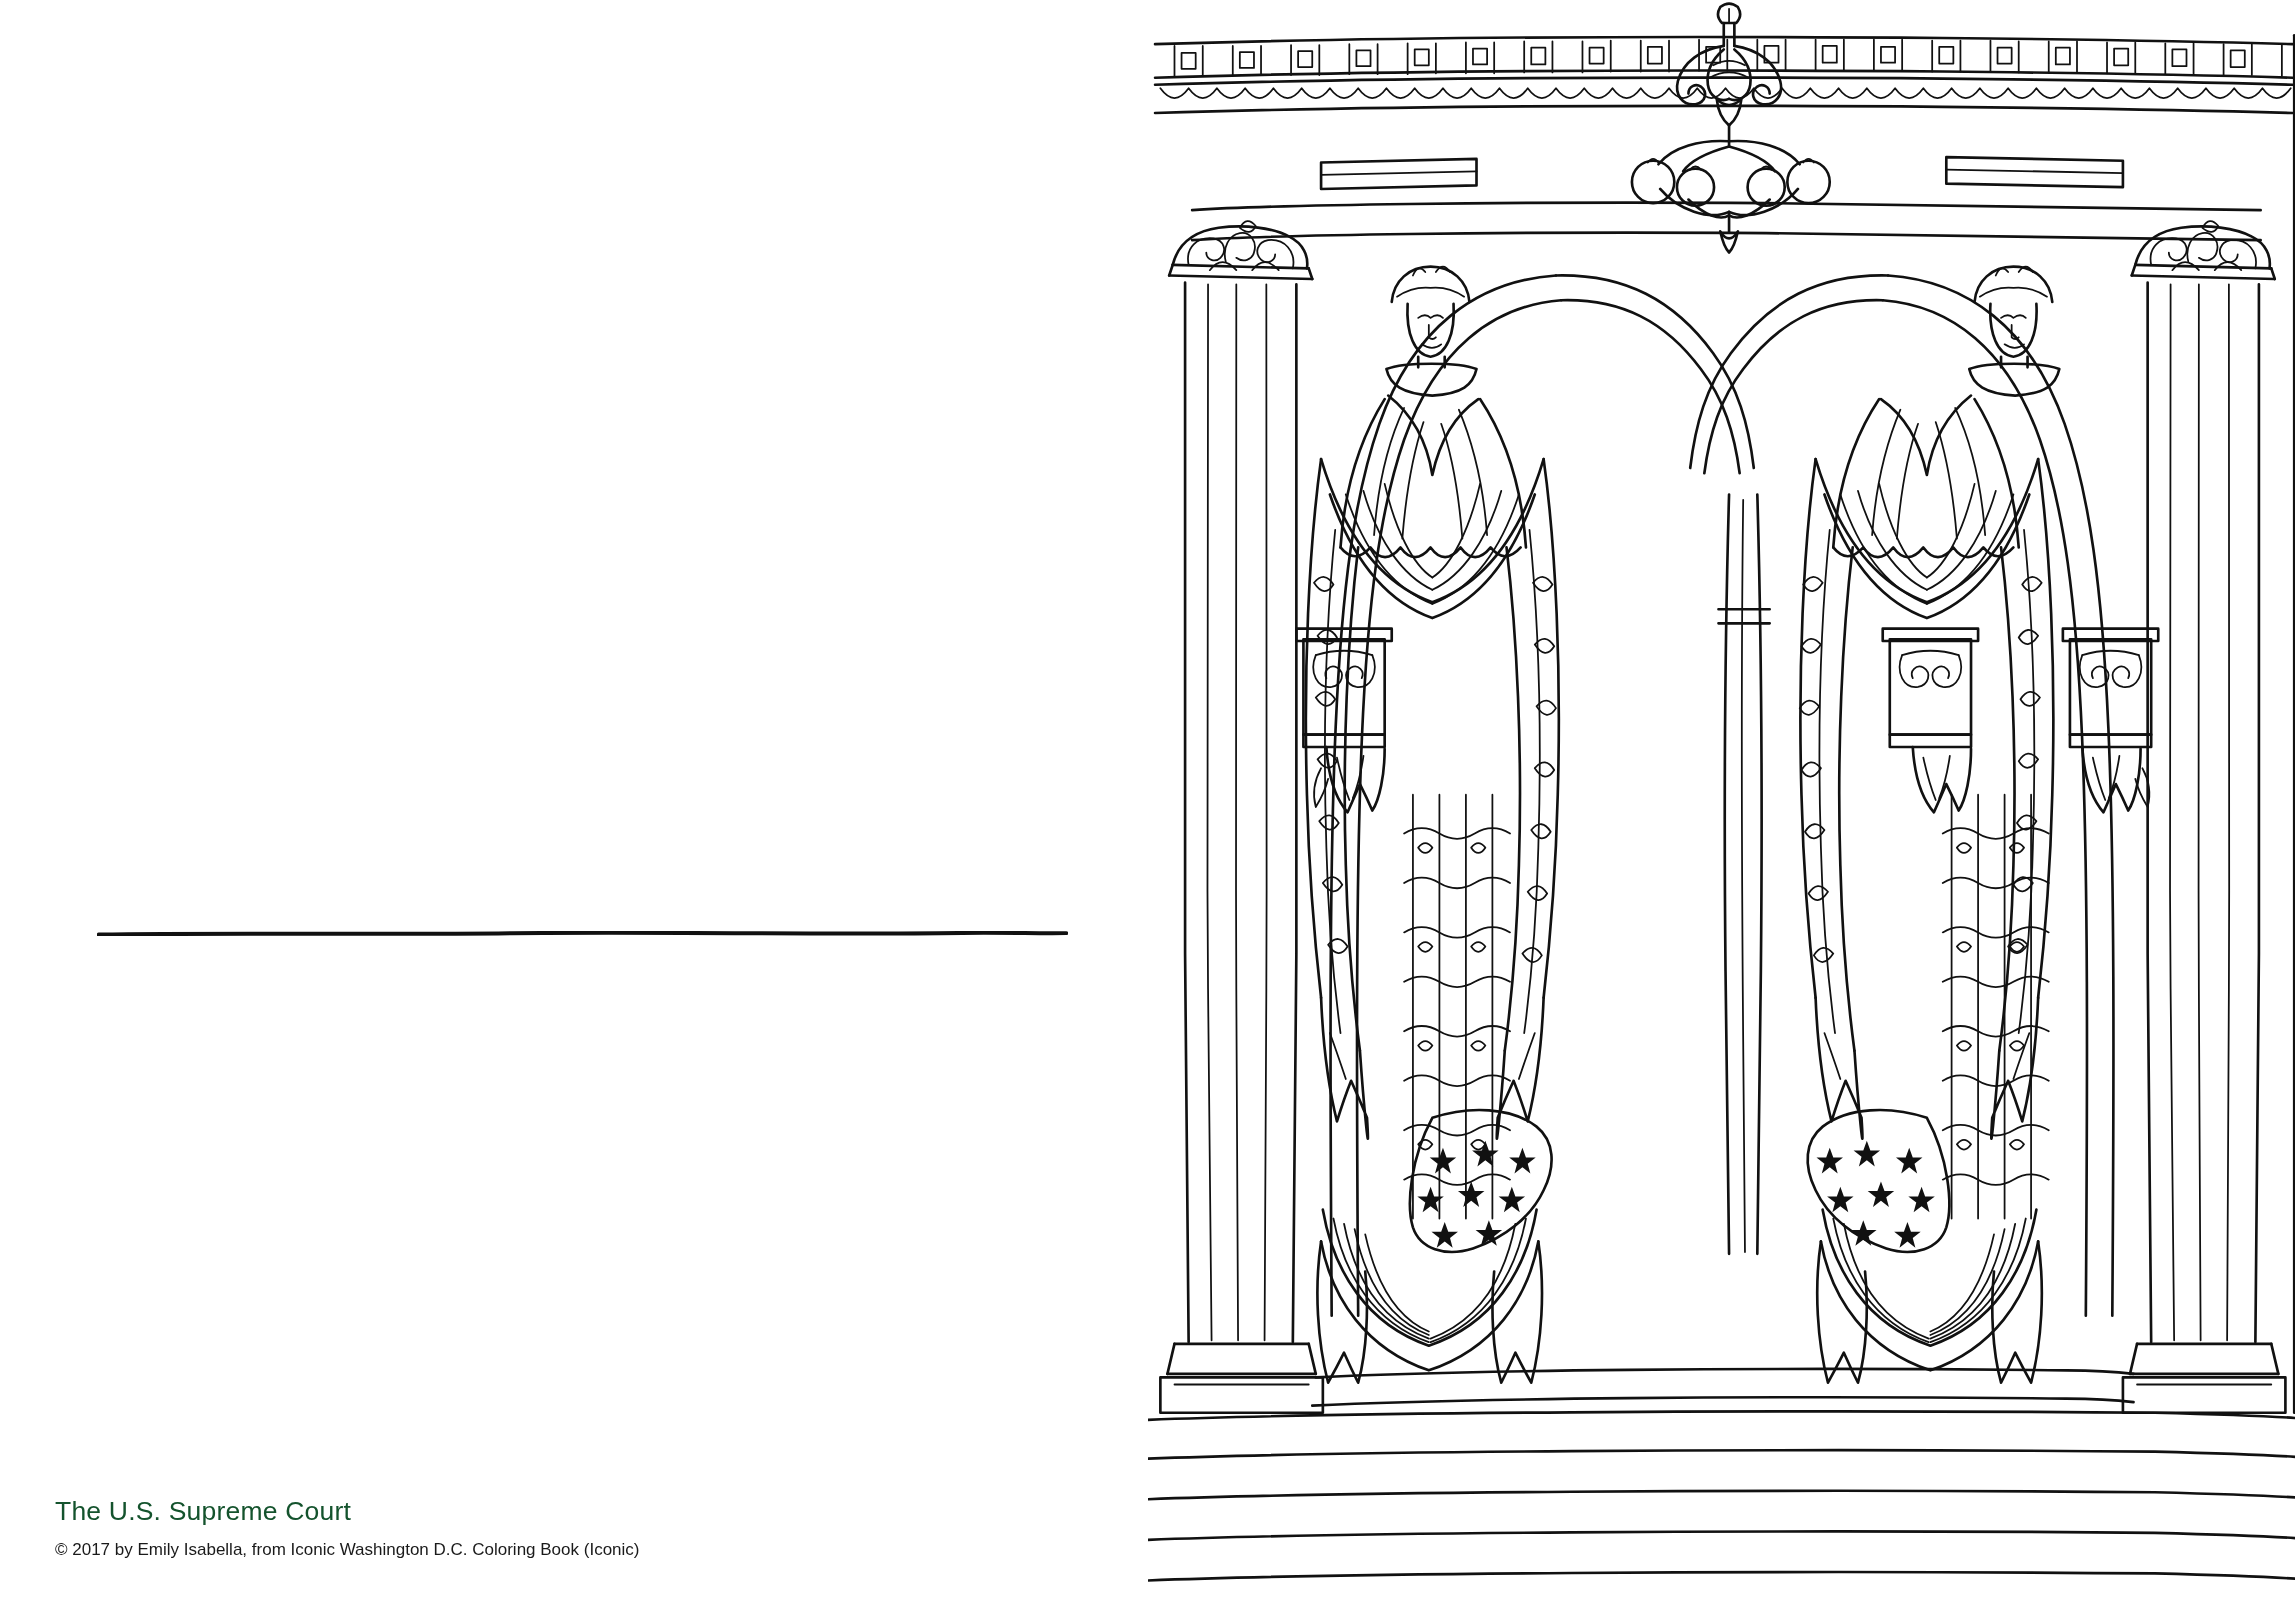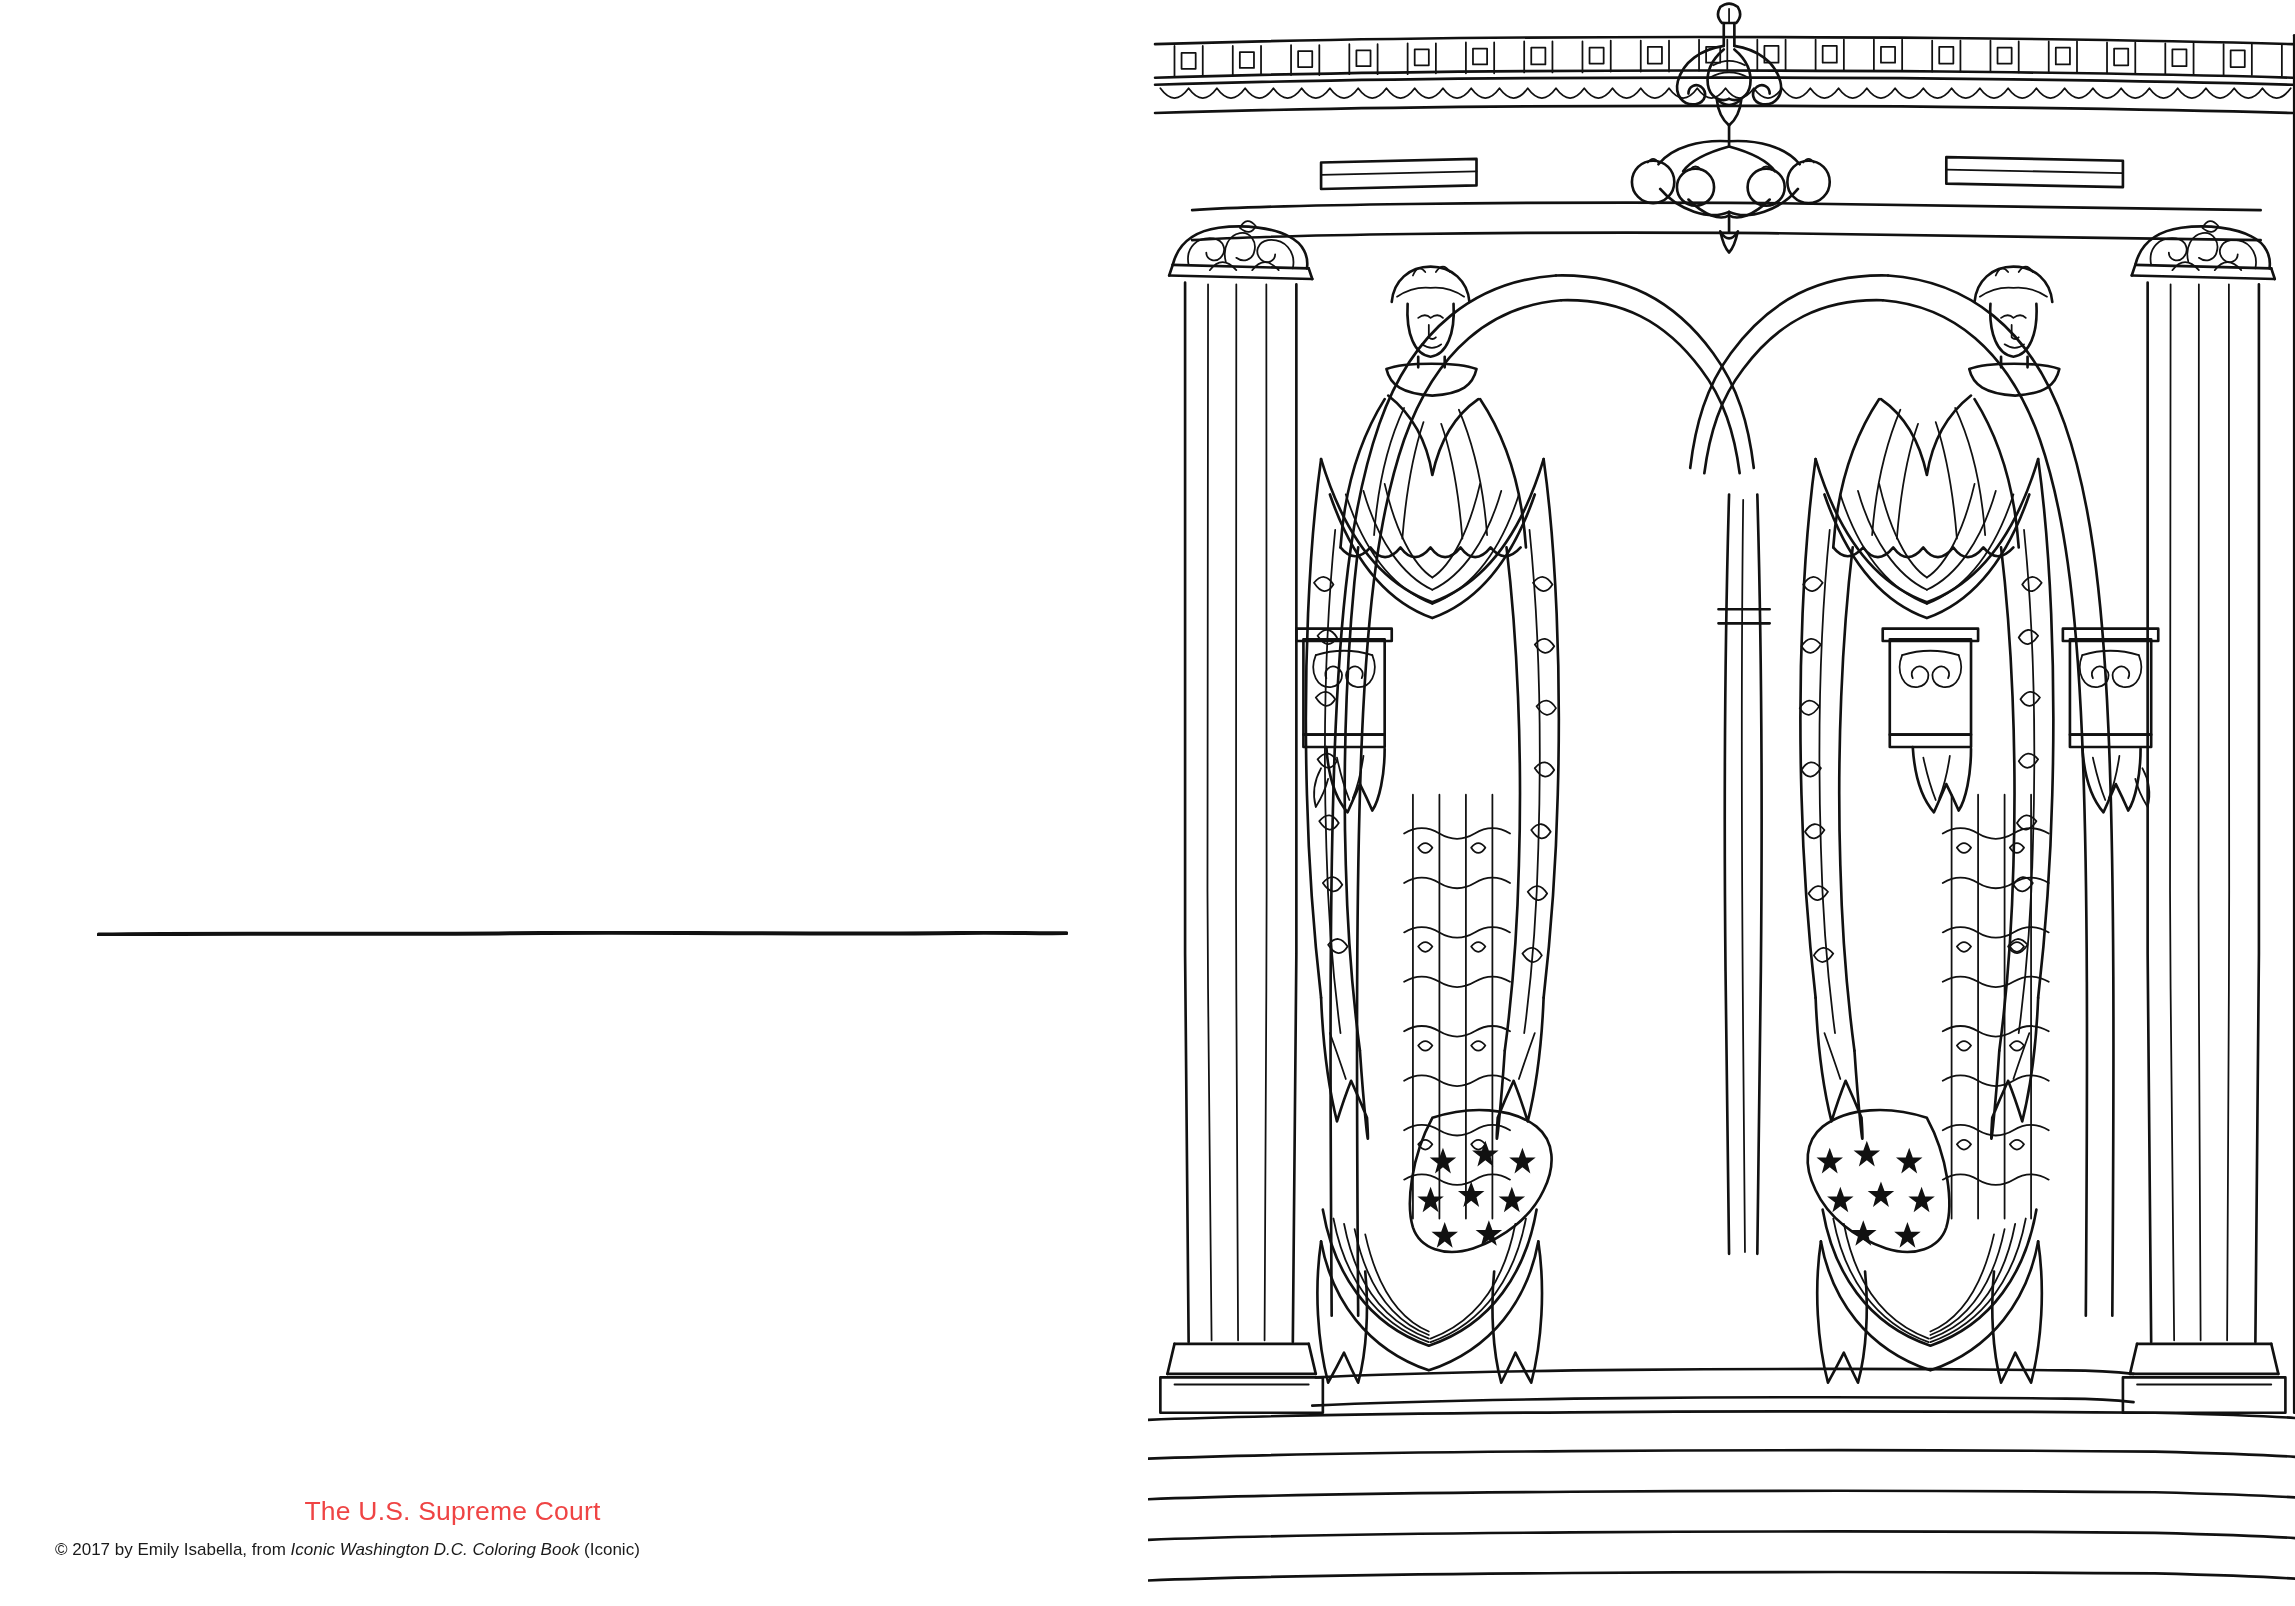--- a/index.html
+++ b/index.html
@@ -34,32 +34,31 @@
 
   #caption-block {
     position: absolute;
     left: 55px;
     top: 1496px;
     width: 795px;
   }
   #caption-title {
     font-size: 26.5px;
     letter-spacing: 0.2px;
-    color: #ef4444;
+    color: #14532d;
     margin: 0 0 12.4px 0;
     font-weight: 400;
-    text-align: center;
   }
   #caption-credit {
     font-size: 17px;
     color: #1a1a1a;
     margin: 0;
     line-height: 1.3;
   }
-  #caption-credit .it { font-style: italic; }
+  #caption-credit .it { }
 
   
   #right-page {
     position: absolute;
     left: 1148px; top: 0;
     width: 1148px; height: 1607px;
   }
   #illustration {
     position: absolute;
     left: 0; top: 0;

